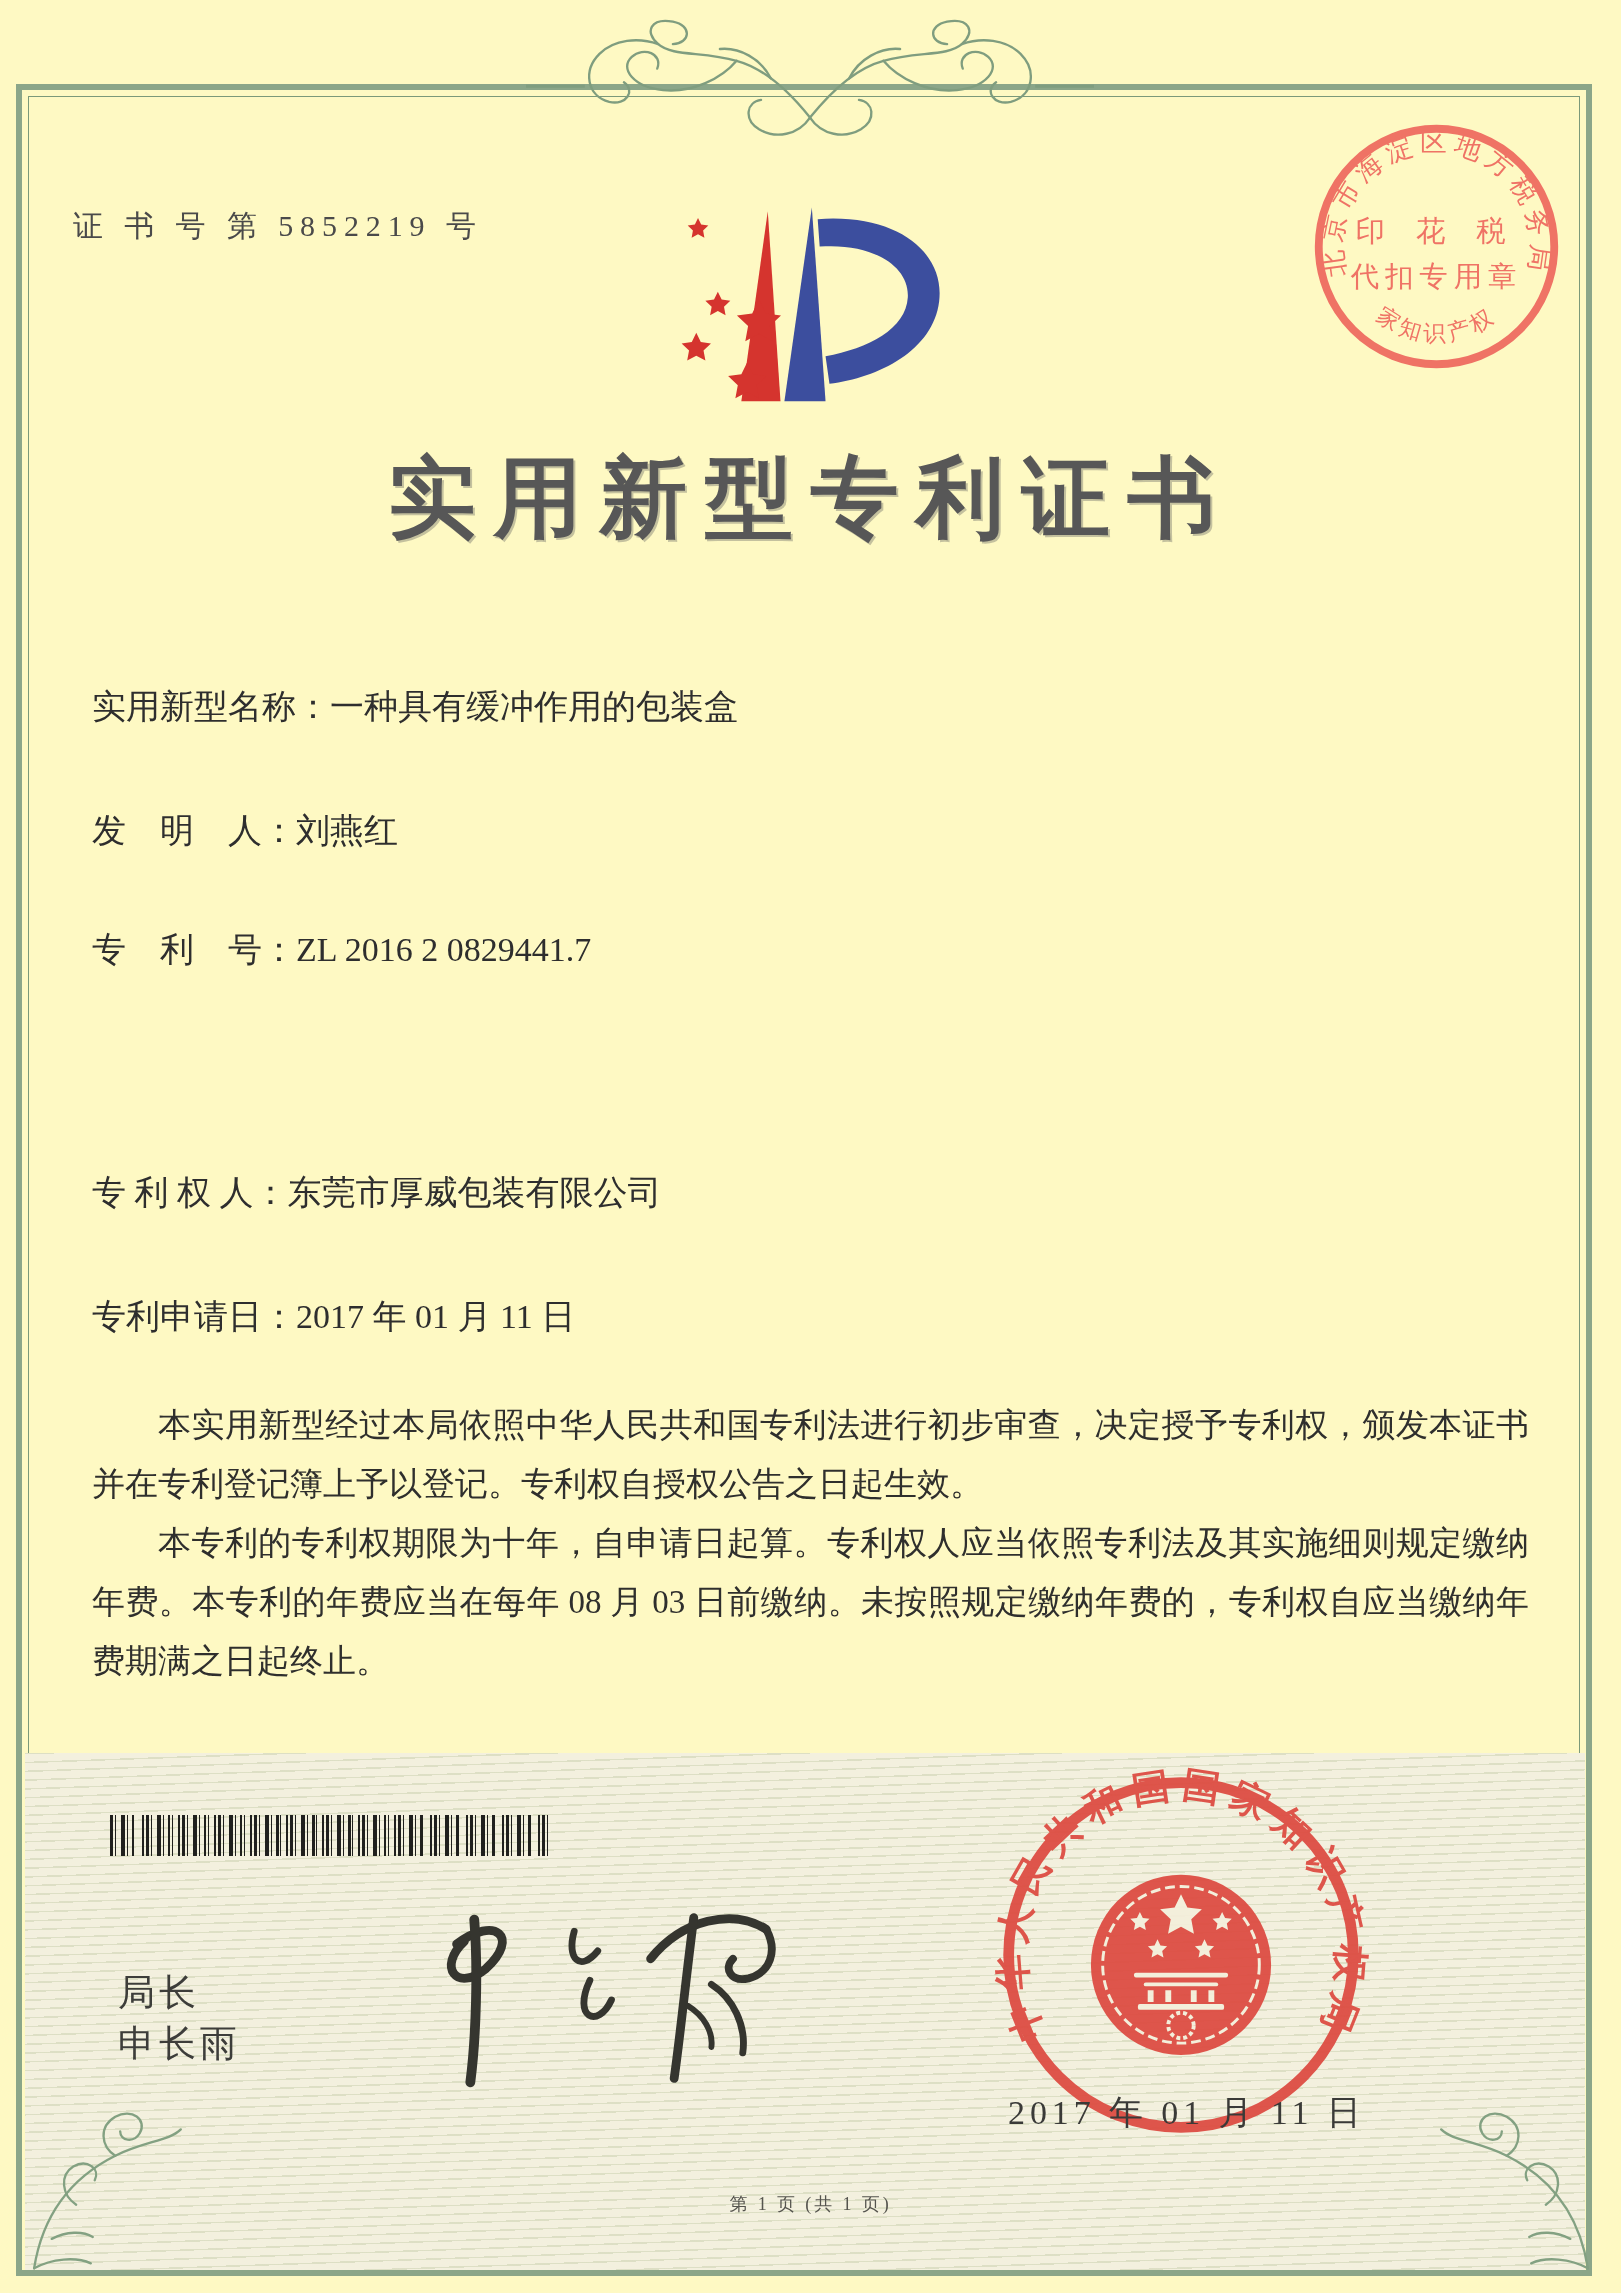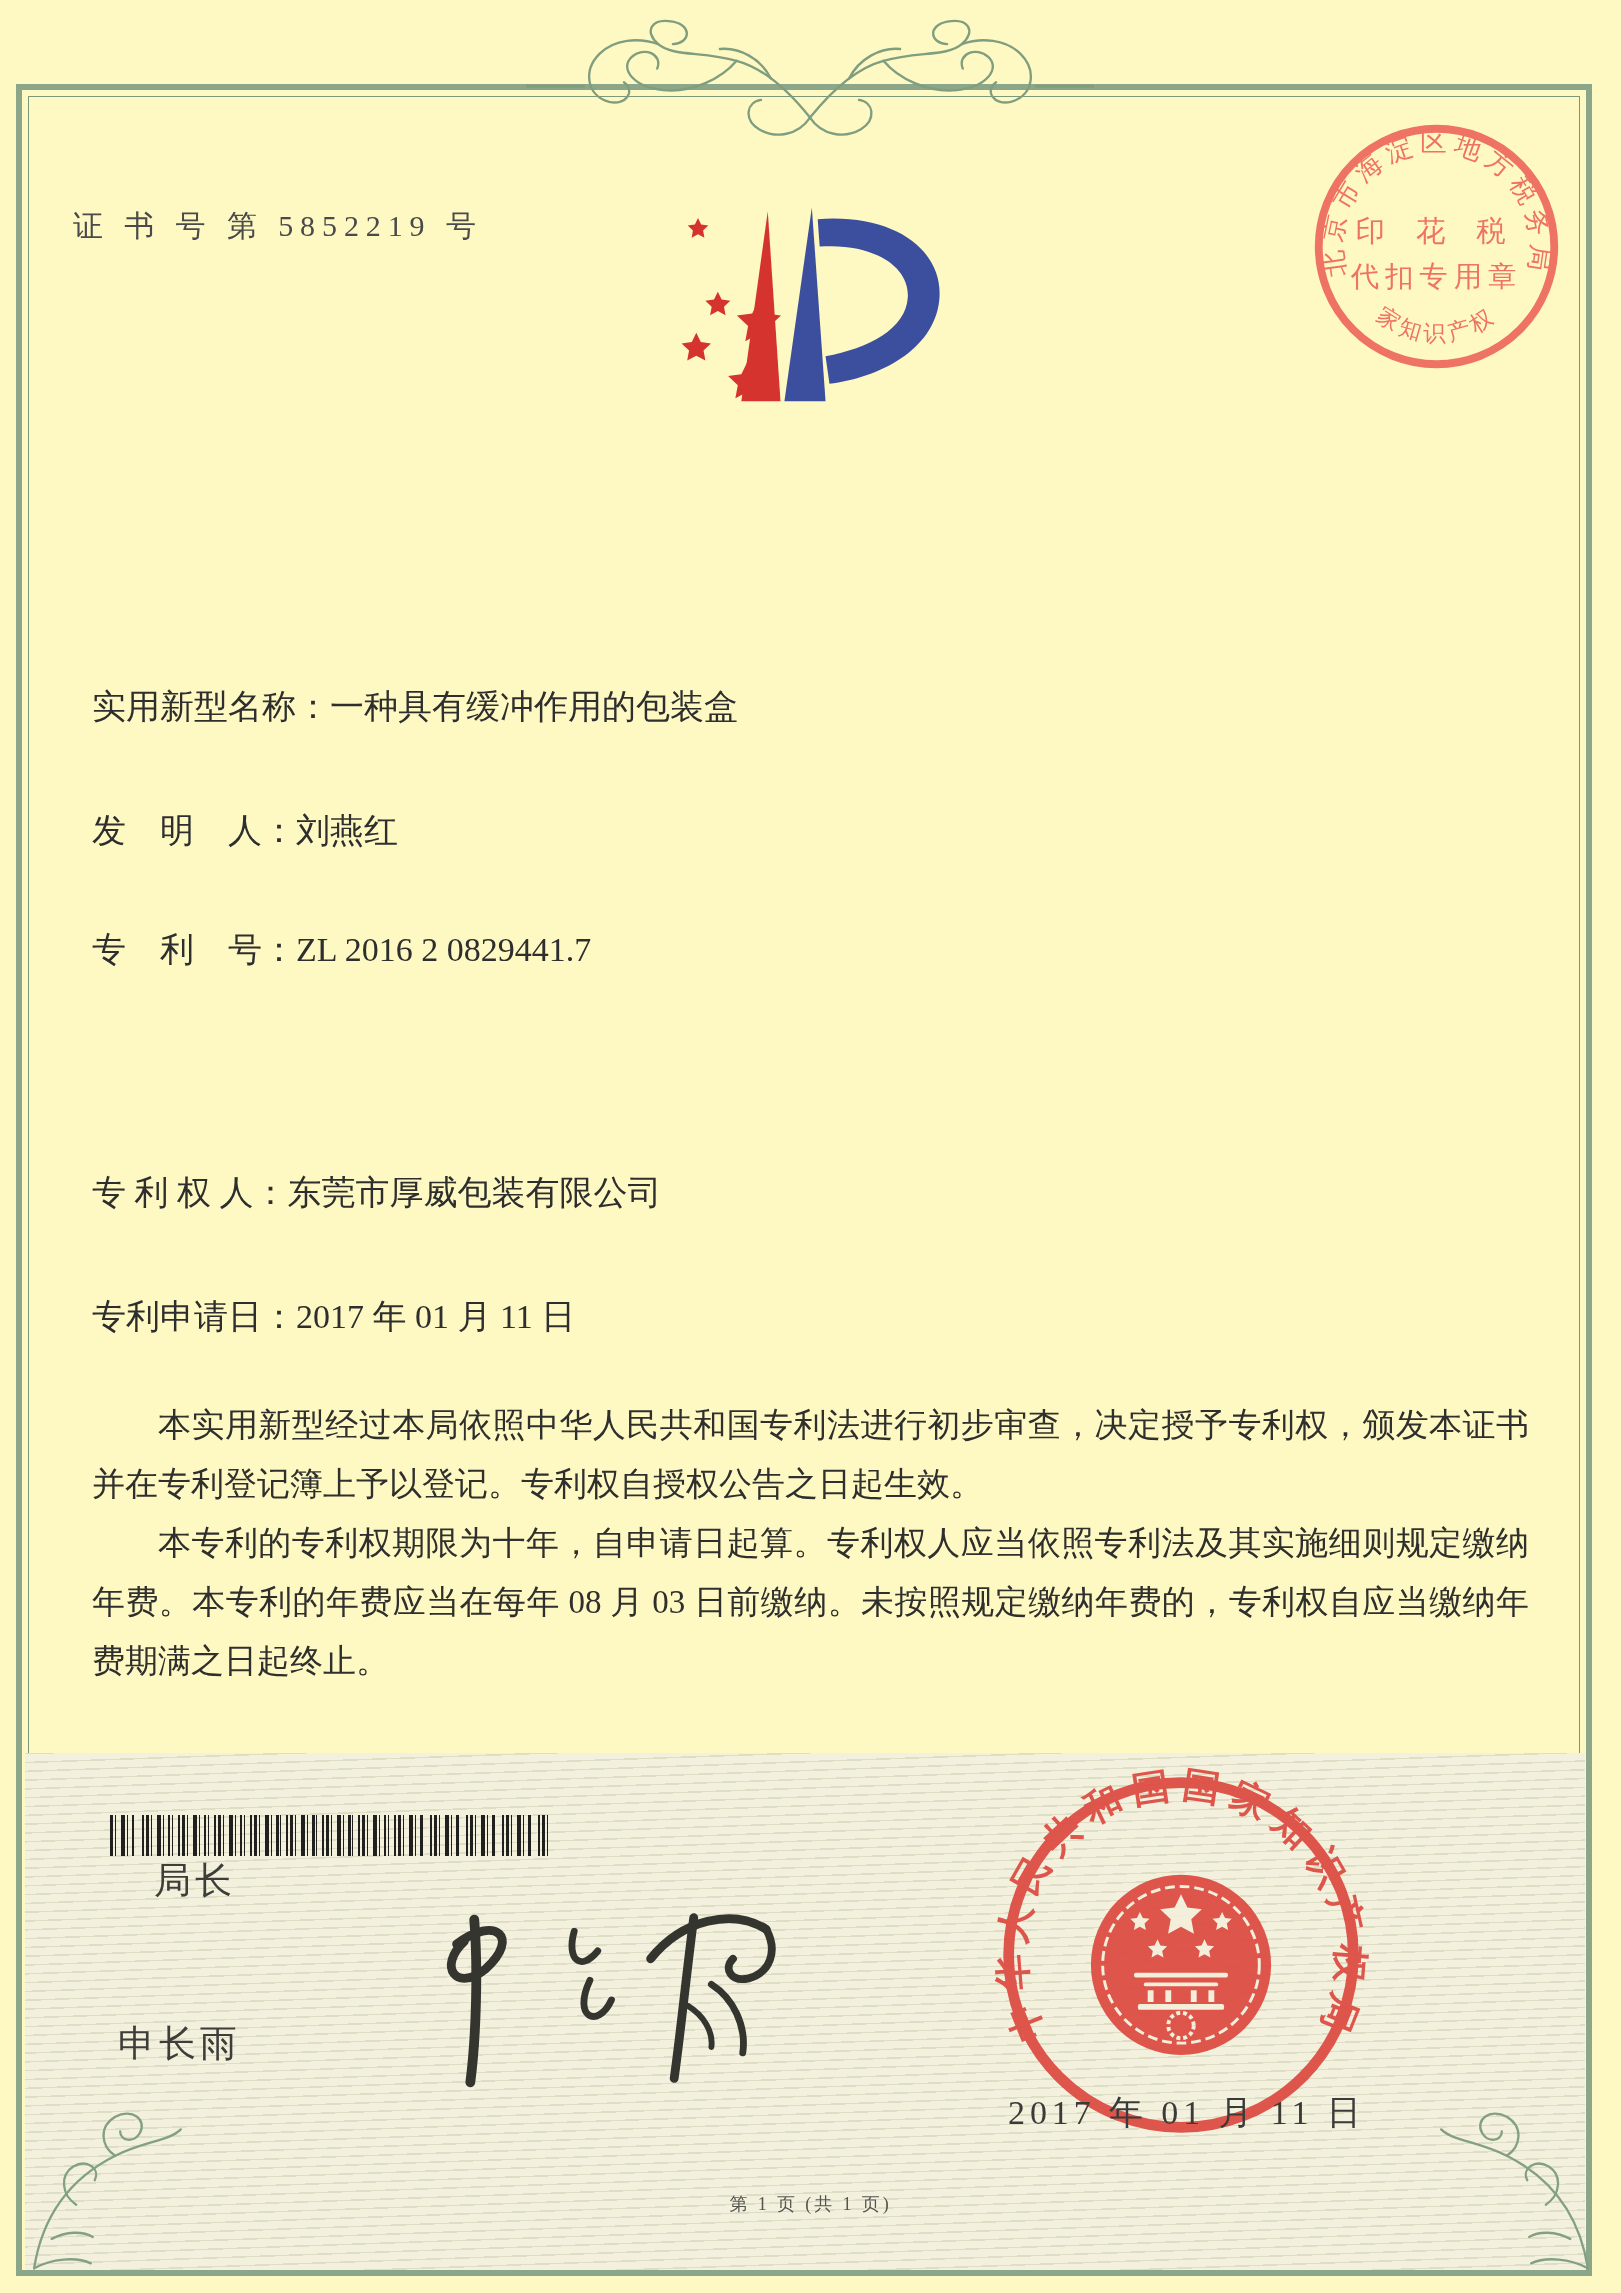--- a/index.html
+++ b/index.html
@@ -48,21 +48,21 @@
     background:
       repeating-linear-gradient(90deg,
         #20201e 0 2.9px, transparent 2.9px 4.9px,
         #20201e 4.9px 5.9px, transparent 5.9px 10.8px,
         #20201e 10.8px 14.7px, transparent 14.7px 16.7px,
         #20201e 16.7px 17.6px, transparent 17.6px 21.6px,
         #20201e 21.6px 24.5px, transparent 24.5px 26.5px,
         #20201e 26.5px 27.4px, transparent 27.4px 32px,
         #20201e 32px 34px, transparent 34px 36px);
   }
-  .director-label{ position:absolute; left:118px; top:1856px; font-size:37px; color:#3d3d3a; letter-spacing:3.9px;margin-left:36px; }
+  .director-label{ position:absolute; left:118px; top:1968px; font-size:37px; color:#3d3d3a; letter-spacing:3.9px; }
   .director-name { position:absolute; left:118px; top:2019px; font-size:37px; color:#3d3d3a; letter-spacing:3.9px; }
   .signature{ position:absolute; left:388px; top:1890px; width:441px; height:216px; }
   .main-seal{ position:absolute; left:993px; top:1767px; width:376px; height:376px; opacity:.93; }
   .issue-date{
     position:absolute; left:1008px; top:2090px; font-size:34px; color:#3a3a38;
     letter-spacing:4.9px; white-space:nowrap; z-index:5;
   }
   .footer{
     position:absolute; left:0; top:2192px; width:100%;
     text-align:center; font-size:18px; color:#55544e; letter-spacing:2.9px;
@@ -152,20 +152,21 @@
     <text class="seal-text" font-size="27" fill="#ee685e" letter-spacing="6">
       <textPath href="#taxTopArc" startOffset="50%" text-anchor="middle">北京市海淀区地方税务局</textPath>
     </text>
     <text class="seal-text" font-size="23" fill="#ee685e" letter-spacing="4">
       <textPath href="#taxBotArc" startOffset="50%" text-anchor="middle">国家知识产权局</textPath>
     </text>
     <text class="seal-text" x="0" y="-6" text-anchor="middle" font-size="30" fill="#ee685e" letter-spacing="12">印 花 税</text>
     <text class="seal-text" x="0" y="40" text-anchor="middle" font-size="29" fill="#ee685e" letter-spacing="6">代扣专用章</text>
   </svg>
 
+  <div class="title">实用新型专利证书</div>
 
   <div class="field f0">
     <span class="lbl">实用新型名称：</span><span>一种具有缓冲作用的包装盒</span>
   </div>
   <div class="field f1">
     <span class="lbl">发　明　人：</span><span>刘燕红</span>
   </div>
   <div class="field f2">
     <span class="lbl">专　利　号：</span><span>ZL 2016 2 0829441.7</span>
   </div>

